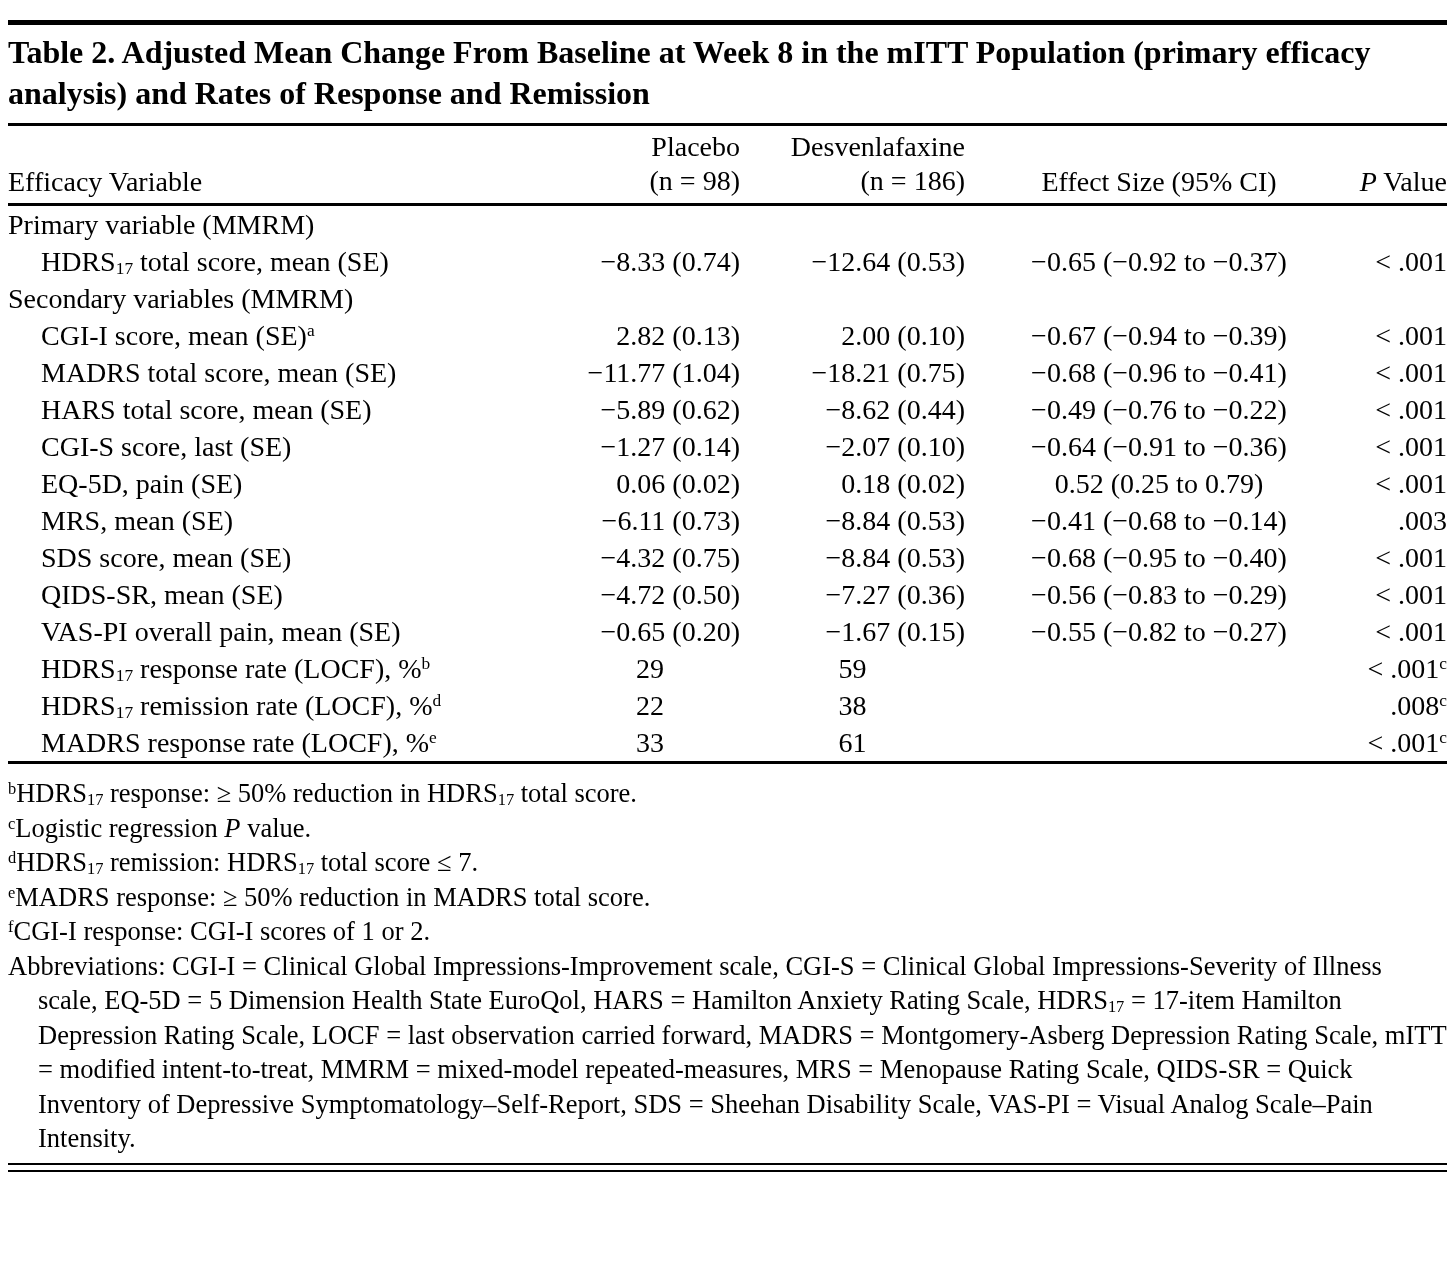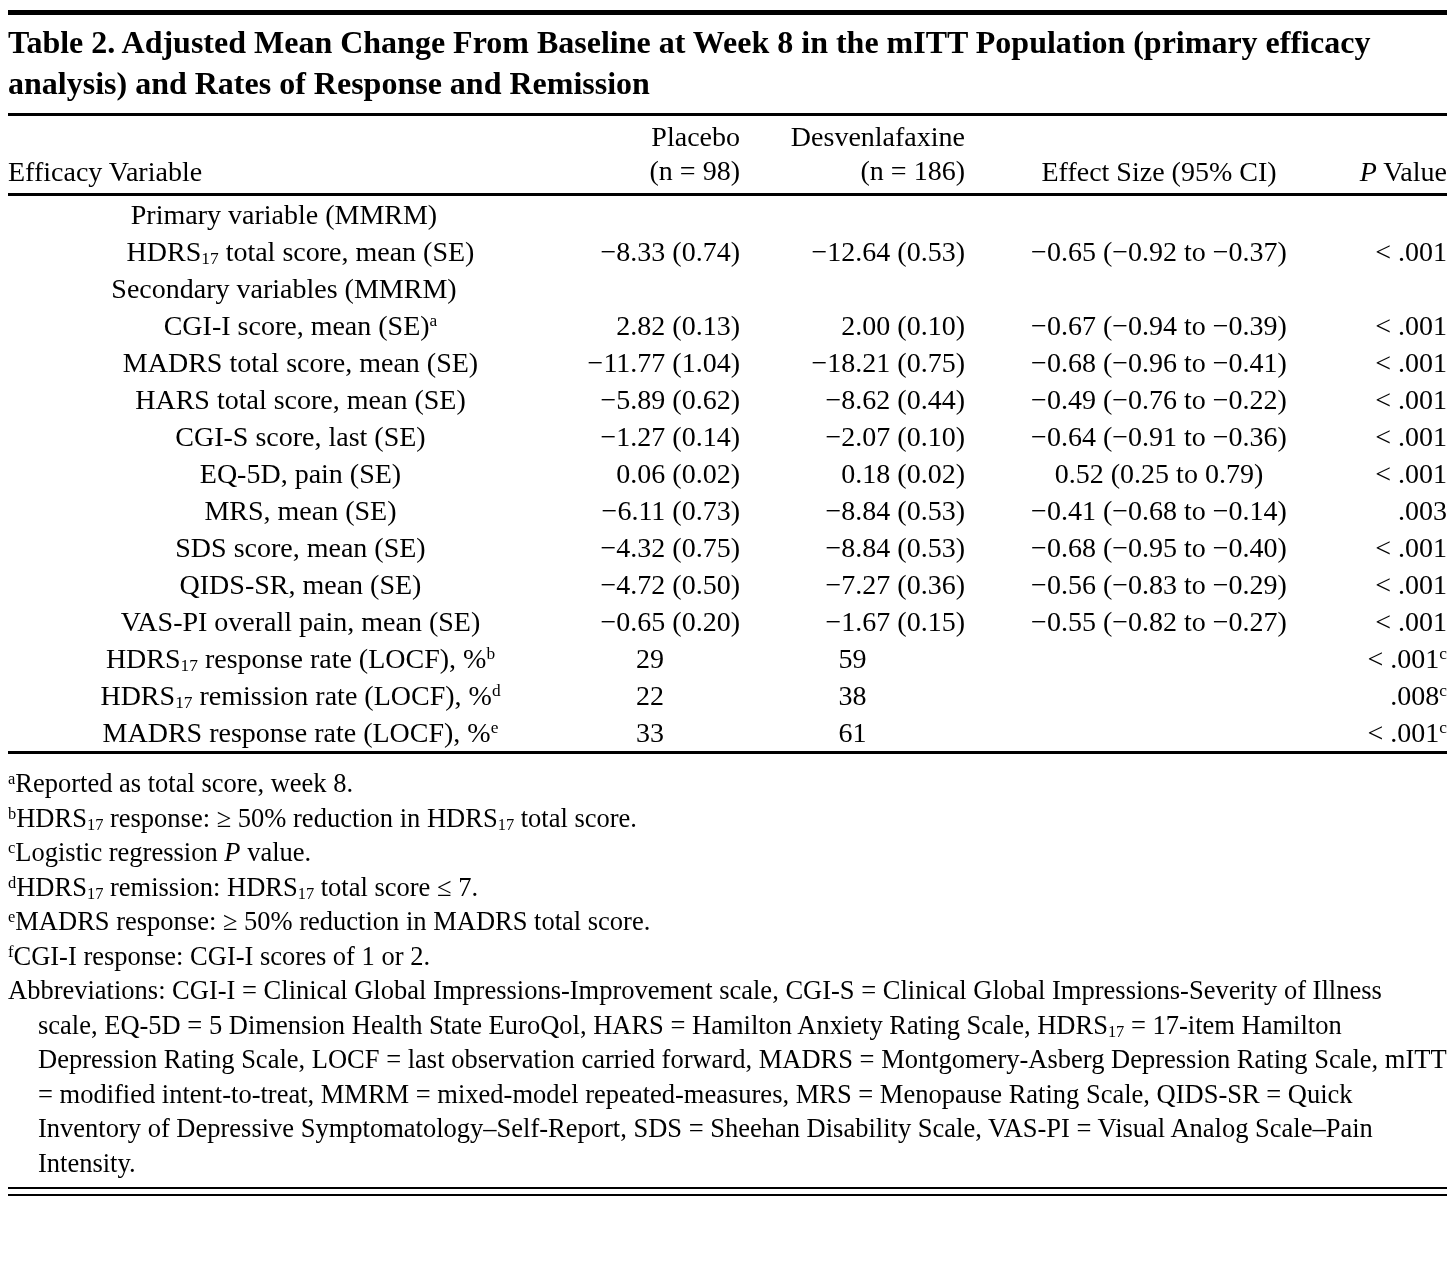--- a/index.html
+++ b/index.html
@@ -8,21 +8,21 @@
     background: #ffffff;
   }
   body {
     width: 1455px;
     height: 1279px;
     overflow: hidden;
     color: #000000;
     font-family: "Liberation Serif", "DejaVu Serif", serif;
   }
   .page {
-    padding: 10px 8px 0 8px;
+    padding: 20px 8px 0 8px;
     border-radius: 15px;
   }
   .rule-top {
     border-top: 5px solid #000;
     margin-bottom: 2px;
   }
   .rule {
     border-top: 3px solid #000;
   }
   .title {
@@ -52,21 +52,21 @@
   th.c-var { text-align: left; }
   th.c-placebo, th.c-desven, th.c-effect { text-align: center; }
   th.c-p { text-align: right; }
 
   tbody td {
     padding: 0;
     line-height: 37px;
     white-space: nowrap;
     overflow: visible;
   }
-  tbody td.c-var { text-align: center; }
+  tbody td.c-var { text-align: left; }
   tr.row-mean .c-var, tr.row-pct .c-var { padding-left: 33px; }
   tr.row-mean .c-placebo, tr.row-mean .c-desven { text-align: right; }
   tr.row-pct .c-placebo, tr.row-pct .c-desven { text-align: center; }
   .c-effect { text-align: center; }
   .c-p { text-align: right; }
 
   sub { font-size: 0.62em; vertical-align: -0.18em; line-height: 0; }
   sup { font-size: 0.62em; vertical-align: 0.5em; line-height: 0; }
 
   .footnotes {
@@ -223,21 +223,20 @@
     <td class="c-var">MADRS response rate (LOCF), %<sup>e</sup></td>
     <td class="c-placebo">33</td>
     <td class="c-desven">61</td>
     <td class="c-effect"></td>
     <td class="c-p">&lt; .001<sup>c</sup></td>
   </tr>
       </tbody>
   </table>
 
   <div class="footnotes" id="footnotes">
-      <div class="footnote"><sup>a</sup>Reported as total score, week 8.</div>
       <div class="footnote"><sup>b</sup>HDRS<sub>17</sub> response: ≥ 50% reduction in HDRS<sub>17</sub> total score.</div>
       <div class="footnote"><sup>c</sup>Logistic regression <i>P</i> value.</div>
       <div class="footnote"><sup>d</sup>HDRS<sub>17</sub> remission: HDRS<sub>17</sub> total score ≤ 7.</div>
       <div class="footnote"><sup>e</sup>MADRS response: ≥ 50% reduction in MADRS total score.</div>
       <div class="footnote"><sup>f</sup>CGI-I response: CGI-I scores of 1 or 2.</div>
       <div class="footnote hang">Abbreviations: CGI-I = Clinical Global Impressions-Improvement scale, CGI-S = Clinical Global Impressions-Severity of Illness scale, EQ-5D = 5 Dimension Health State EuroQol, HARS = Hamilton Anxiety Rating Scale, HDRS<sub>17</sub> = 17-item Hamilton Depression Rating Scale, LOCF = last observation carried forward, MADRS = Montgomery-Asberg Depression Rating Scale, mITT = modified intent-to-treat, MMRM = mixed-model repeated-measures, MRS = Menopause Rating Scale, QIDS-SR = Quick Inventory of Depressive Symptomatology–Self-Report, SDS = Sheehan Disability Scale, VAS-PI = Visual Analog Scale–Pain Intensity.</div>
     </div>
 
   <div class="rule-double"></div>
 

